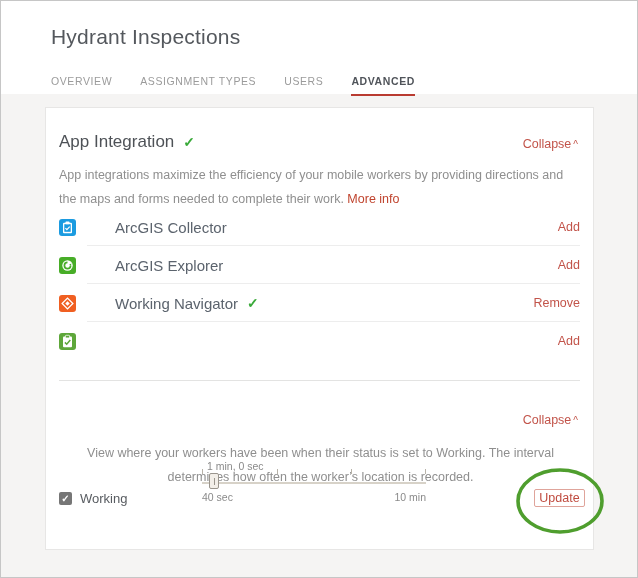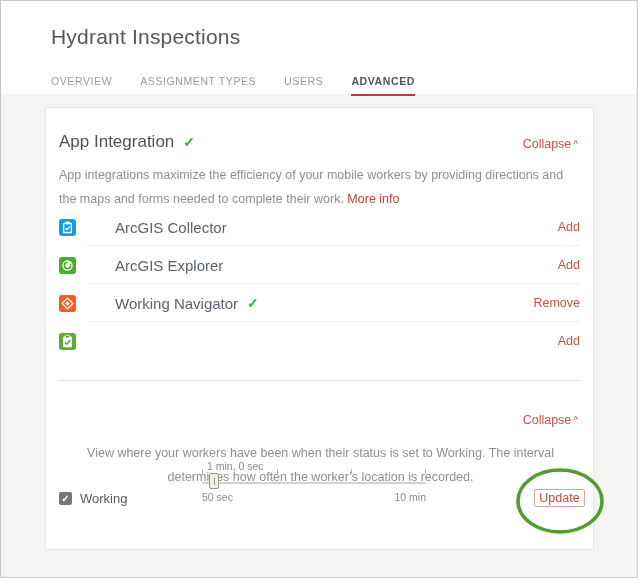--- a/index.html
+++ b/index.html
@@ -175,21 +175,21 @@
     <div class="slider">
       <div class="slider-value">1 min, 0 sec</div>
       <div class="slider-tick t0"></div>
       <div class="slider-tick t1"></div>
       <div class="slider-tick t2"></div>
       <div class="slider-tick t3"></div>
       <div class="slider-track"></div>
       <div class="slider-handle">
           <i></i>
         </div>
-      <div class="slider-min">50 sec</div>
+      <div class="slider-min">40 sec</div>
       <div class="slider-max">10 min</div>
     </div>
 
     <button class="update-btn">Update</button>
 
     <svg class="annotation-ellipse" width="90" height="70" viewBox="0 0 90 70">
       <ellipse cx="45" cy="35" rx="42" ry="31" fill="none" stroke="#4f9e2e" stroke-width="3.6"></ellipse>
     </svg>
 
   </div>

